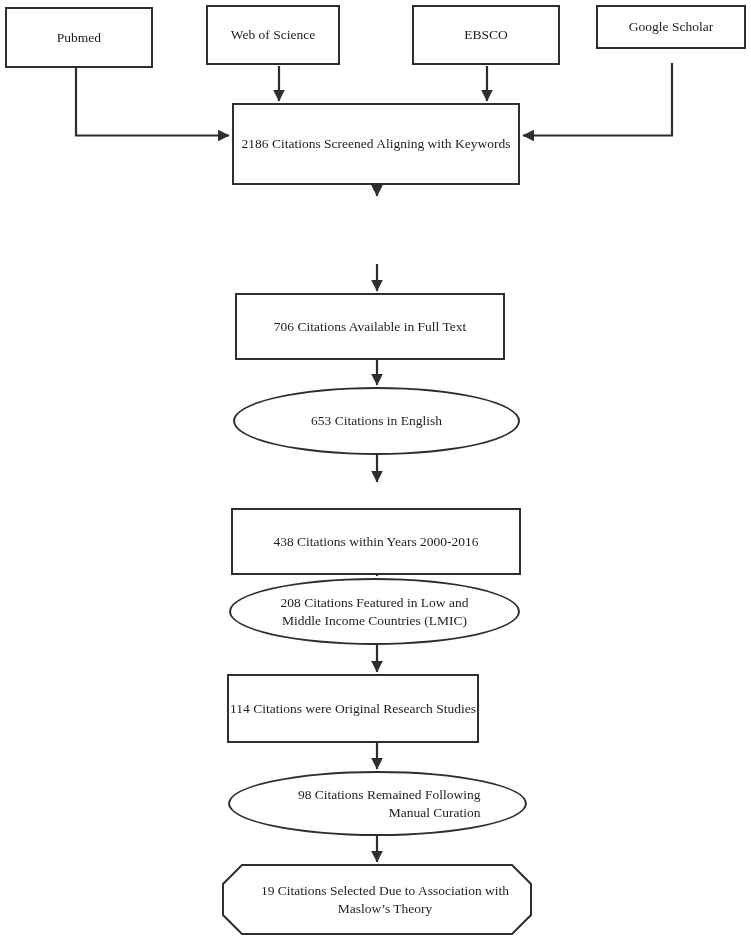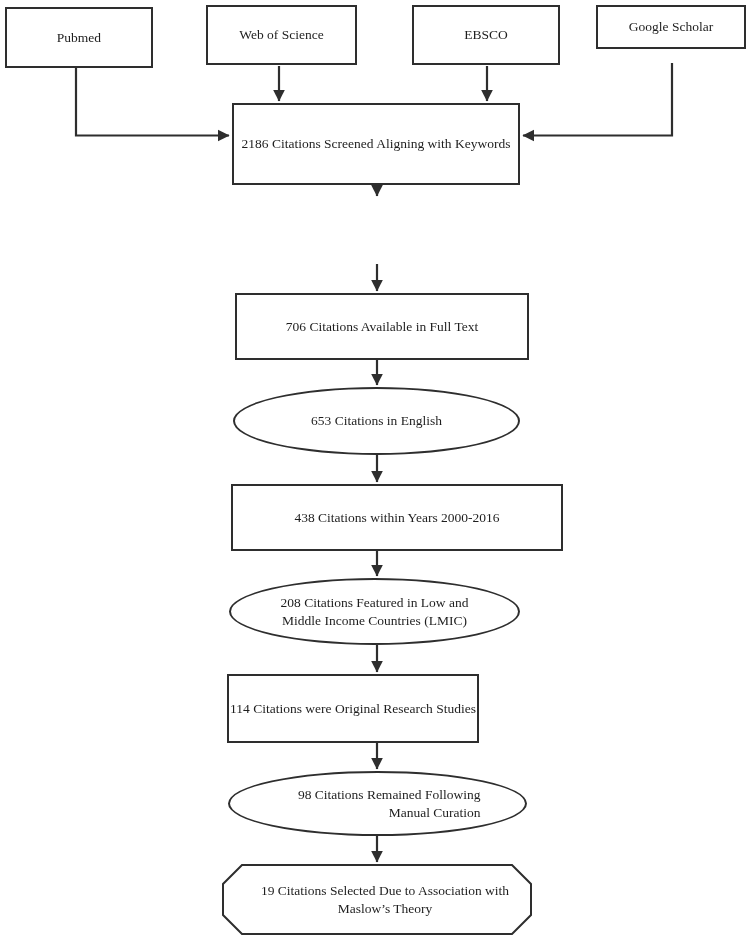--- a/index.html
+++ b/index.html
@@ -85,44 +85,44 @@
       <path d="M377 551 V576" marker-end="url(#ah)"></path>
       <path d="M377 645 V672" marker-end="url(#ah)"></path>
       <path d="M377 743 V769" marker-end="url(#ah)"></path>
       <path d="M377 836 V862" marker-end="url(#ah)"></path>
     </g>
   </svg>
 
   <div class="node rect" style="left:5px; top:7px; width:148px; height:61px;">
     <span class="label nowrap">Pubmed</span>
   </div>
-  <div class="node rect" style="left:206px; top:5px; width:151px; height:60px;">
+  <div class="node rect" style="left:206px; top:5px; width:134px; height:60px;">
     <span class="label nowrap">Web of Science</span>
   </div>
   <div class="node rect" style="left:412px; top:5px; width:148px; height:60px;">
     <span class="label nowrap">EBSCO</span>
   </div>
   <div class="node rect" style="left:596px; top:5px; width:150px; height:44px;">
     <span class="label nowrap">Google Scholar</span>
   </div>
 
   <div class="node rect" style="left:232px; top:103px; width:288px; height:82px;">
     <span class="label nowrap">2186 Citations Screened Aligning with Keywords</span>
   </div>
 
 
-  <div class="node rect" style="left:235px; top:293px; width:294px; height:67px;">
+  <div class="node rect" style="left:235px; top:293px; width:270px; height:67px;">
     <span class="label nowrap">706 Citations Available in Full Text</span>
   </div>
 
   <div class="node ellipse" style="left:233px; top:387px; width:287px; height:68px;text-align:center;">
     <span class="label nowrap">653 Citations in English</span>
   </div>
 
-  <div class="node rect" style="left:231px; top:484px; width:332px; height:67px;">
+  <div class="node rect" style="left:231px; top:508px; width:290px; height:67px;">
     <span class="label nowrap">438 Citations within Years 2000-2016</span>
   </div>
 
   <div class="node ellipse" style="left:229px; top:578px; width:291px; height:67px;">
     <span class="label w-lmic">208 Citations Featured in Low and Middle Income Countries (LMIC)</span>
   </div>
 
   <div class="node rect" style="left:227px; top:674px; width:252px; height:69px;">
     <span class="label nowrap">114 Citations were Original Research Studies</span>
   </div>

